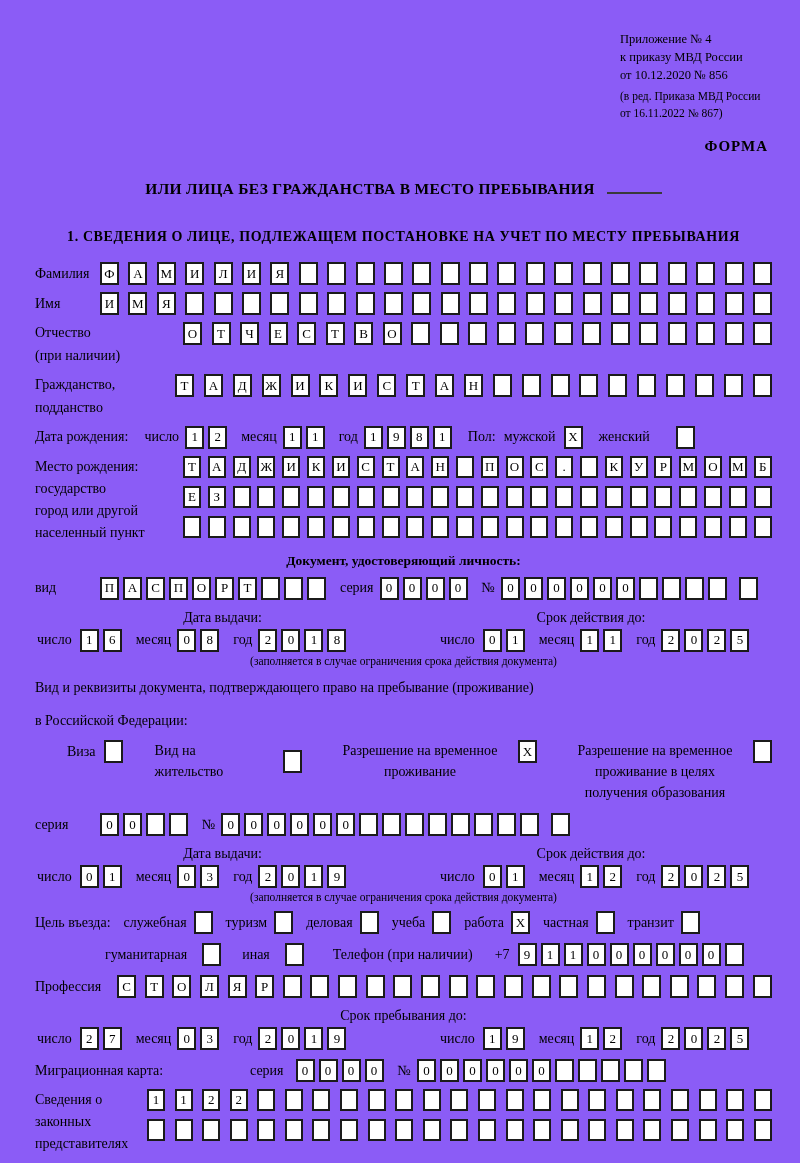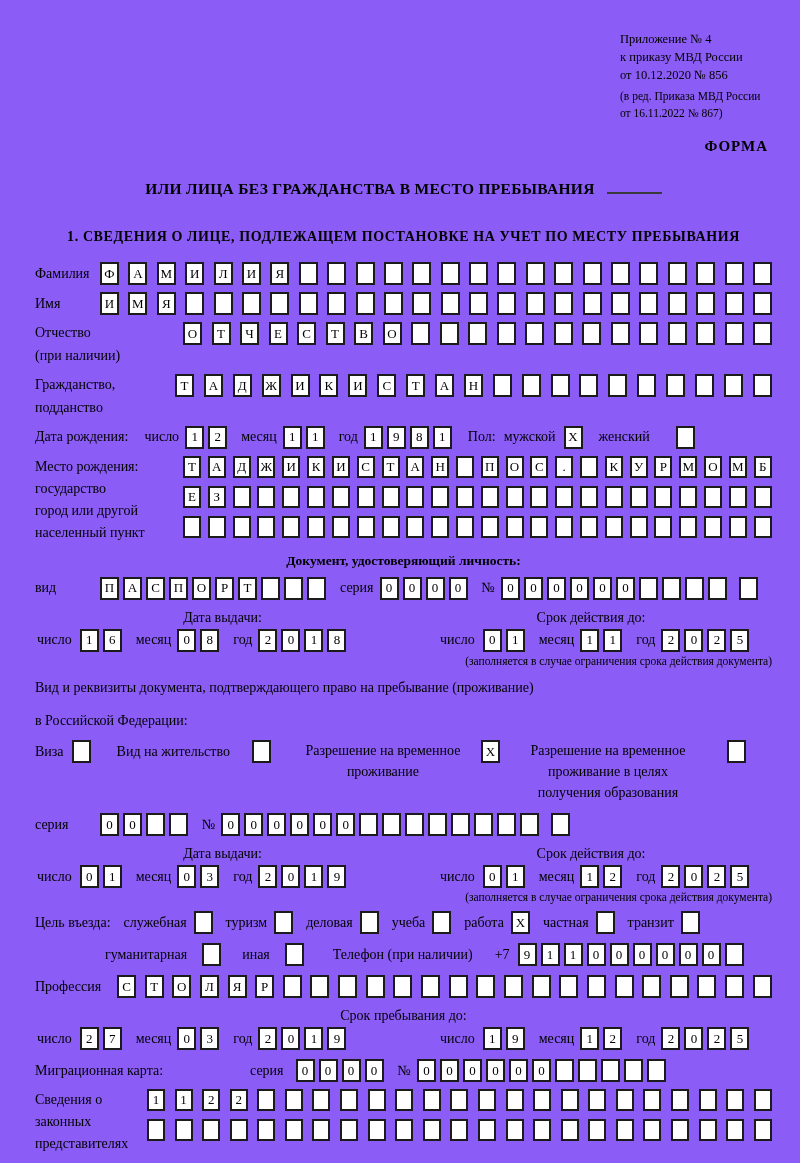--- a/index.html
+++ b/index.html
@@ -35,42 +35,42 @@
   .boxes.fill { flex: 1; justify-content: space-between; }
   .boxes.g4 { gap: 4px; }
   .cbox {
     width: 19px; height: 23px; flex-shrink: 0;
     border: 2px solid #1b1b1b; background: #fff;
     display: inline-flex; align-items: center; justify-content: center;
     font-size: 13px; font-family: "Liberation Serif", serif;
   }
   .boxes.small .cbox { width: 18px; height: 22px; }
   .ml8 { margin-left: 8px; } .ml12 { margin-left: 12px; } .ml16 { margin-left: 16px; }
-  .ml22 { margin-left: 22px; gap: 21px; } .ml26 { margin-left: 26px; }
+  .ml22 { margin-left: 22px; } .ml26 { margin-left: 26px; }
   .dlbl { margin: 0 6px 0 14px; }
   .dlbl.first { margin-left: 16px; }
   
   .colrow { display: flex; align-items: flex-start; margin-bottom: 7px; }
   .colrow .labels { line-height: 1.58; flex-shrink: 0; }
   .colrow .stack { flex: 1; }
   .colrow .stack .boxes { margin-bottom: 8px; }
   
   .doc-head { text-align: center; font-weight: bold; font-size: 13.5px; margin: 4px 0 8px 0; }
   
   .dhead { display: flex; margin-top: 10px; }
   .dhead .h1 { width: 375px; text-align: center; }
   .dhead .h2 { flex: 1; text-align: center; }
   .drow { display: flex; align-items: center; margin-top: 3px; }
   .drow .g1 { width: 375px; display: flex; align-items: center; padding-left: 2px; }
   .drow .g2 { flex: 1; display: flex; align-items: center; padding-left: 30px; }
-  .note-right { text-align: right; font-size: 11.5px; margin: 3px 0 8px 0; }
+  .note-right { text-align: center; font-size: 11.5px; margin: 3px 0 8px 0; }
   .intro { margin: 6px 0 0 0; line-height: 1.9; }
   
   .res-row { display: flex; align-items: flex-start; margin: 6px 0 10px 0; }
-  .res-opt { display: flex; align-items: flex-start; }
+  .res-opt { display: flex; align-items: flex-start; margin-left: 32px; }
   .res-opt .optlbl { line-height: 1.5; }
   .res-opt .ctr { text-align: center; }
   .res-opt .wA { width: 172px; }
   .res-opt .wB { width: 172px; }
   .cbx { flex-shrink: 0; }
   
   .purp { display: flex; align-items: center; margin-bottom: 9px; flex-wrap: nowrap; }
   .purp .opt { display: flex; align-items: center; margin-right: 13px; }
   .purp .opt .optlbl { margin-right: 7px; }
   .purp .opt:last-child { margin-right: 0; }

